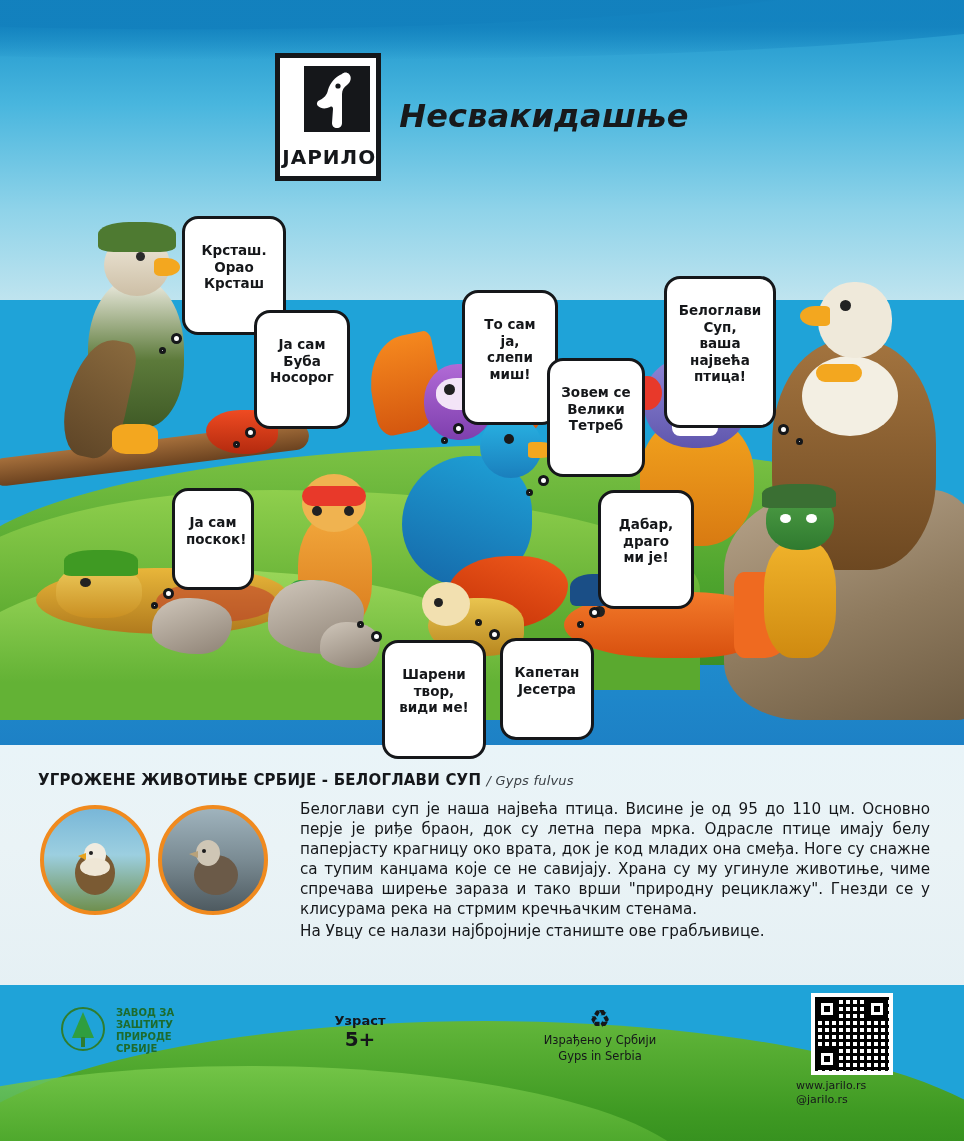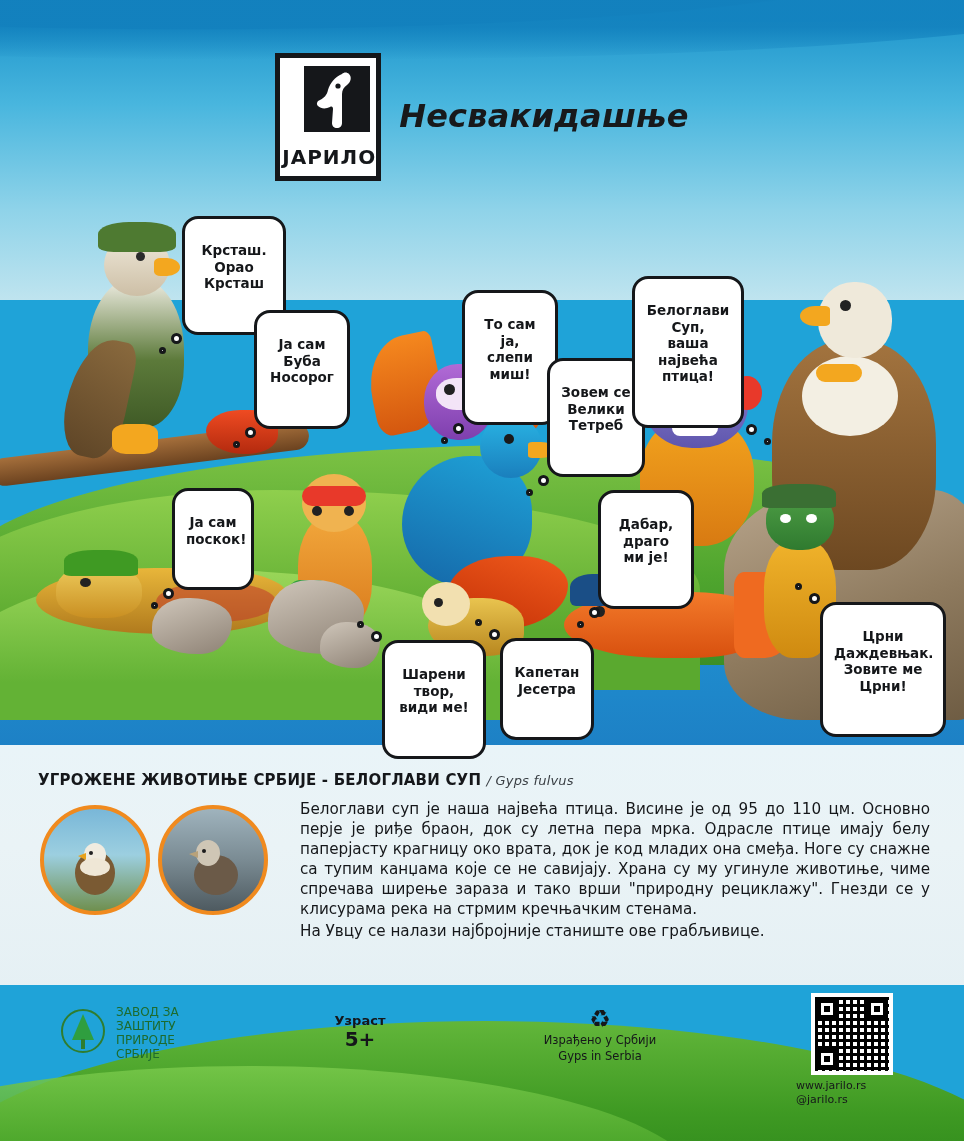--- a/index.html
+++ b/index.html
@@ -175,21 +175,21 @@
     position: absolute; left: -200px; bottom: -45px; width: 900px; height: 120px;
     background: linear-gradient(180deg,#79c94b 0%, #4ea92c 70%);
     border-radius: 50% 50% 0 0 / 100% 100% 0 0;
     opacity: .85;
   }
   .zzps {
     position: absolute; left: 60px; top: 20px; display: flex; align-items: center; gap: 10px;
   }
   .zzps-mark { width: 46px; height: 52px; }
   .zzps-text {
-    font-size: 12px; font-weight: 400; color: #1d6b2d; line-height: 1.18;
+    font-size: 10px; font-weight: 700; color: #1d6b2d; line-height: 1.18;
     font-family: "DejaVu Sans", sans-serif; white-space: pre-line;
   }
   .age {
     position: absolute; left: 300px; top: 28px; width: 120px; text-align: center;
     color: #15171a; font-family: "DejaVu Sans", sans-serif;
   }
   .age .lbl { font-size: 13px; font-weight: 600; }
   .age .val { font-size: 20px; font-weight: 700; margin-top: -1px; }
   .made {
     position: absolute; left: 505px; top: 22px; width: 190px; text-align: center;
@@ -373,21 +373,21 @@
       <span class="dot2" style="left:-24px; bottom:-22px;"></span>
     </div>
 
     <div class="bubble" style="left:547px; top:208px; width:98px;">
       <span>Зовем се
 Велики Тетреб</span>
       <span class="dot1" style="left:-12px; bottom:-12px;"></span>
       <span class="dot2" style="left:-24px; bottom:-22px;"></span>
     </div>
 
-    <div class="bubble" style="left:632px; top:126px; width:112px;">
+    <div class="bubble" style="left:664px; top:126px; width:112px;">
       <span>Белоглави Суп,
 ваша највећа
 птица!</span>
       <span class="dot1" style="right:-16px; bottom:-10px;"></span>
       <span class="dot2" style="right:-30px; bottom:-20px;"></span>
     </div>
 
     <div class="bubble" style="left:172px; top:338px; width:82px;">
       <span>Ја сам
 поскок!</span>
@@ -409,26 +409,20 @@
       <span class="dot2" style="left:-28px; top:-22px;"></span>
     </div>
 
     <div class="bubble" style="left:500px; top:488px; width:94px;">
       <span>Капетан
 Јесетра</span>
       <span class="dot1" style="left:-14px; top:-12px;"></span>
       <span class="dot2" style="left:-28px; top:-22px;"></span>
     </div>
 
-    <div class="bubble" style="left:820px; top:452px; width:126px;">
-      <span>Црни Даждевњак.
-Зовите ме Црни!</span>
-      <span class="dot1" style="left:-14px; top:-12px;"></span>
-      <span class="dot2" style="left:-28px; top:-22px;"></span>
-    </div>
 
   </div>
 
   <div class="info">
     <div class="info-title">
       <span>УГРОЖЕНЕ ЖИВОТИЊЕ СРБИЈЕ - БЕЛОГЛАВИ СУП</span>
       <span class="latin">/ Gyps fulvus</span>
     </div>
 
     <div class="photo p1">

